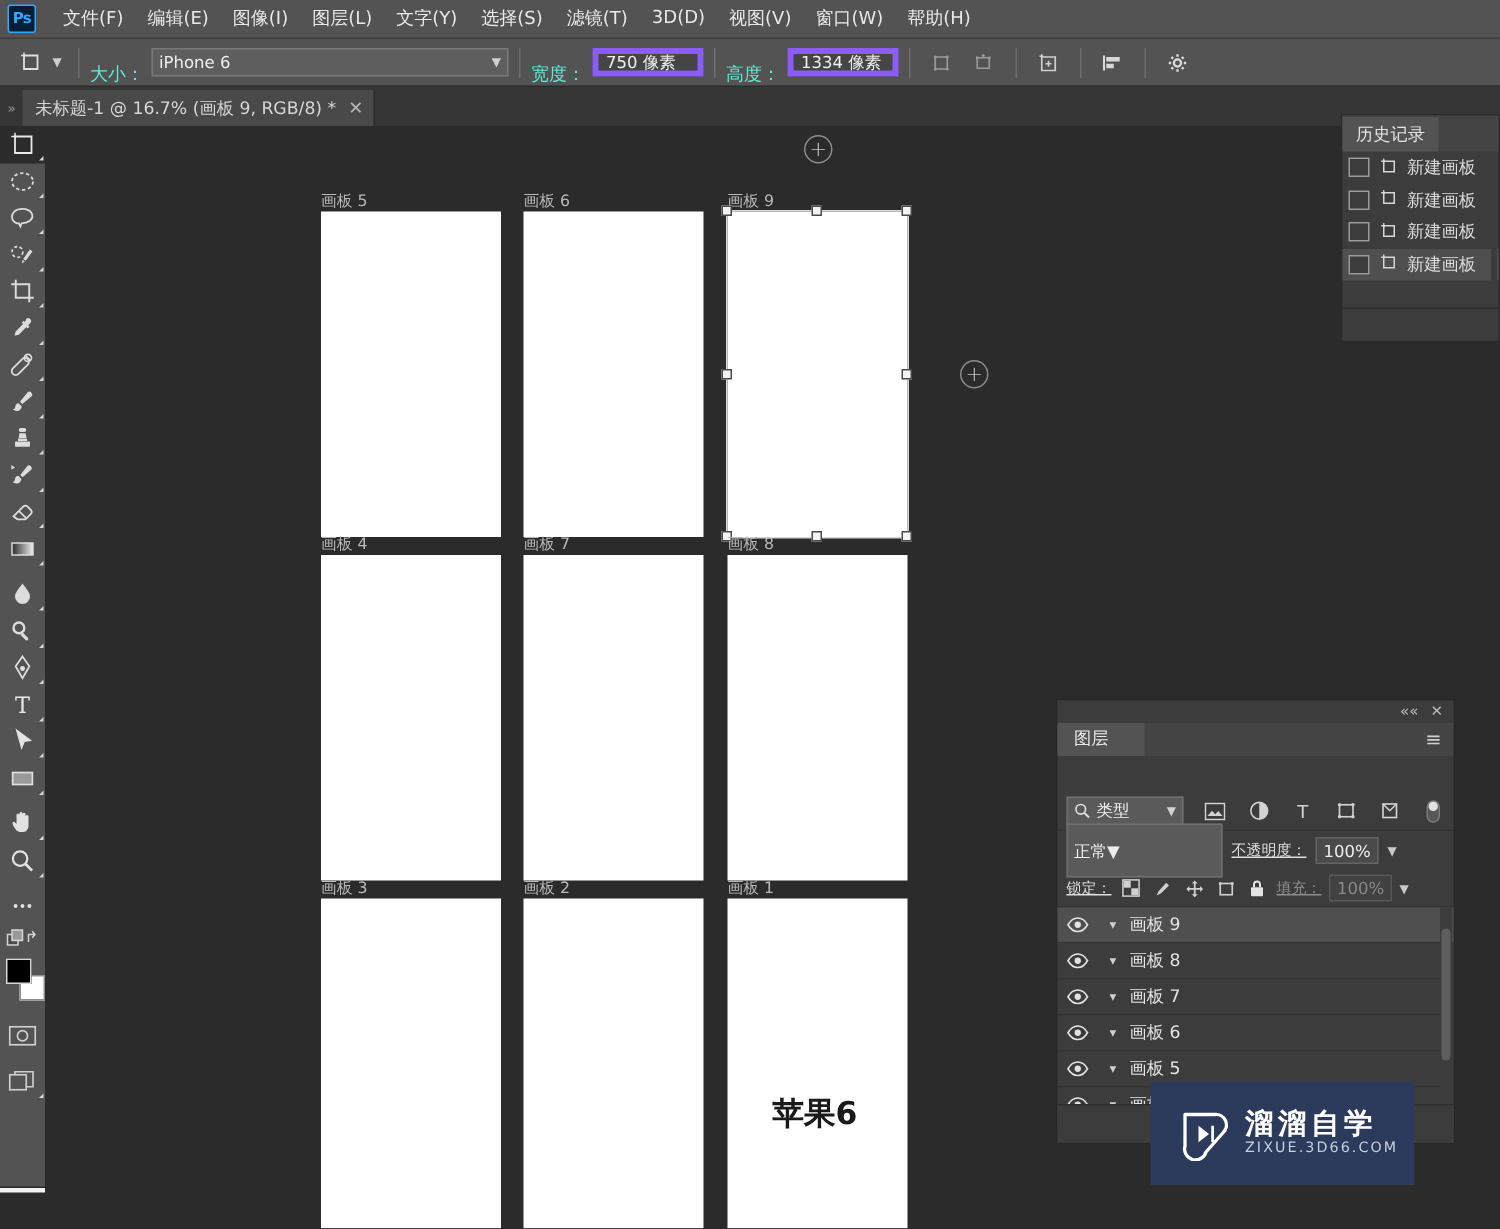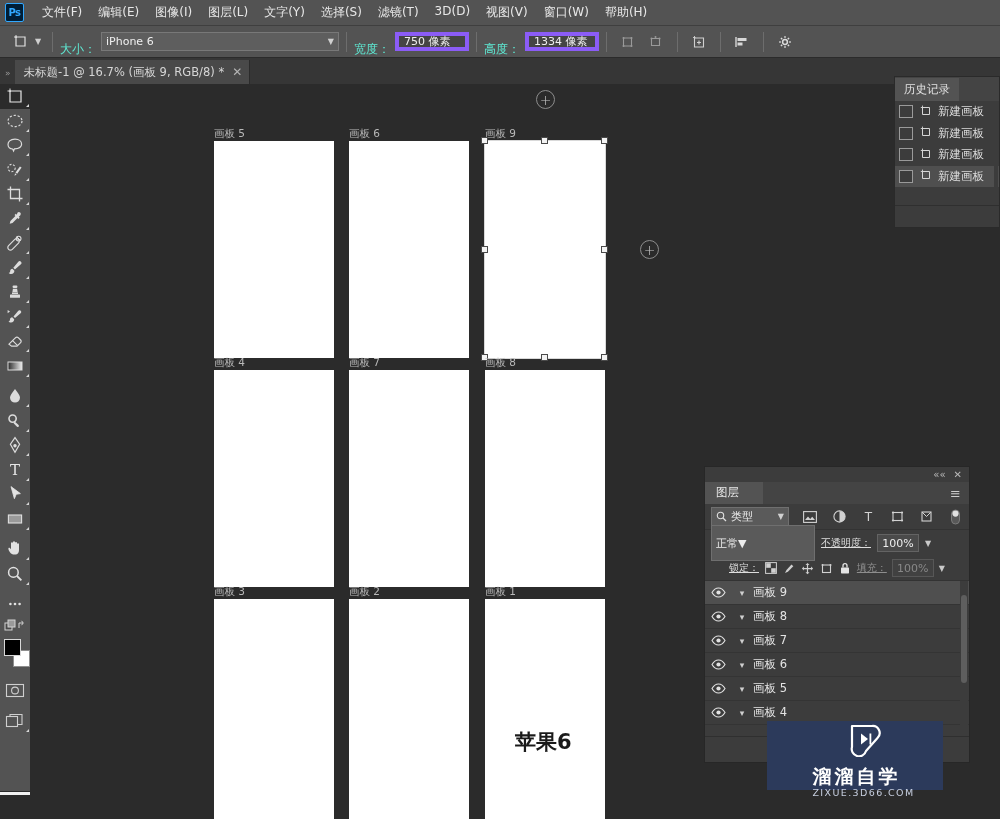--- a/index.html
+++ b/index.html
@@ -177,20 +177,21 @@
     justify-content: space-between;
   }
   .lp-tab {
     background: #535353; color: #e8e8e8; font-size: 11.5px;
     padding: 3px 24px 4px 11px; height: 22px;
   }
   .lp-menu { color: #cdcdcd; font-size: 13px; padding: 0 8px 4px 0; line-height: 1; }
   .lp-filterrow {
     height: 26px; display: flex; align-items: center; padding: 0 6px; gap: 14px;
     border-bottom: 1px solid #333;
+    margin-top: 24px;
   }
   .lp-search {
     background: #5a5a5a; border: 1px solid #6f6f6f; height: 19px; width: 96px;
     display: flex; align-items: center; gap: 4px; padding: 0 4px;
     color: #ededed; font-size: 11px; position: relative;
   }
   .lp-search .selcaret { position: absolute; right: 4px; font-size: 8px; color: #d0d0d0; }
   .lp-fico {
     width: 19px; height: 19px; display:flex; align-items:center; justify-content:center;
     color: #d2d2d2; font-size: 12px;
@@ -206,21 +207,21 @@
   .lp-lbl { color: #dedede; font-size: 10px; white-space: nowrap; text-decoration: underline; }
   .lp-lbl.dim { color: #8e8e8e; }
   .lp-val {
     background: #4a4a4a; border: 1px solid #636363; height: 18px; min-width: 42px;
     color: #ededed; font-size: 11px; display: flex; align-items: center;
     justify-content: center; padding: 0 3px;
   }
   .lp-val.dim { color: #888; background: #414141; border-color: #575757; }
   .mini-caret { color: #c9c9c9; font-size: 8px; }
   .lp-lockrow {
-    height: 25px; display: flex; align-items: center; padding: 0 24px; gap: 5px;
+    height: 25px; display: flex; align-items: center; padding: 0 6px; gap: 5px;
     border-bottom: 1px solid #333;
   }
   .lock-ico {
     width: 16px; height: 16px; display:flex; align-items:center; justify-content:center;
     color: #d0d0d0; font-size: 11px;
   }
   .layer-list { position: relative; background: #3c3c3c; }
   .layer-row {
     height: 24px; display: flex; align-items: center; gap: 2px;
     color: #e4e4e4; font-size: 11.5px; border-bottom: 1px solid #343434;
@@ -243,21 +244,20 @@
   .lp-bottom {
     position: absolute; left: 0; right: 0; bottom: 0; height: 26px;
     background: #3c3c3c; border-top: 1px solid #2f2f2f;
   }
 
   
   .watermark {
     position: absolute; left: 767px; top: 721px; width: 176px; height: 69px;
     background: #2c3a5b; display: flex; align-items: center; gap: 10px;
     padding-left: 17px;
-    flex-direction: column;
   }
   .wm-logo { width: 36px; height: 36px; flex: none; }
   .wm-texts { display: flex; flex-direction: column; gap: 2px; }
   .wm-cn {
     color: #ffffff; font-size: 19px; font-weight: bold; letter-spacing: 3px;
     line-height: 1;
   }
   .wm-en {
     color: #c7cfe0; font-size: 9.5px; letter-spacing: 1.4px; line-height: 1;
   }

